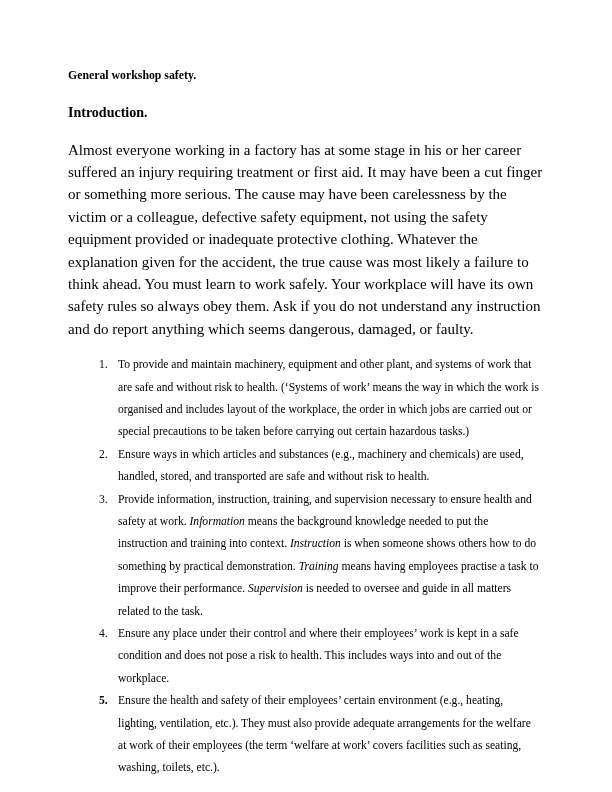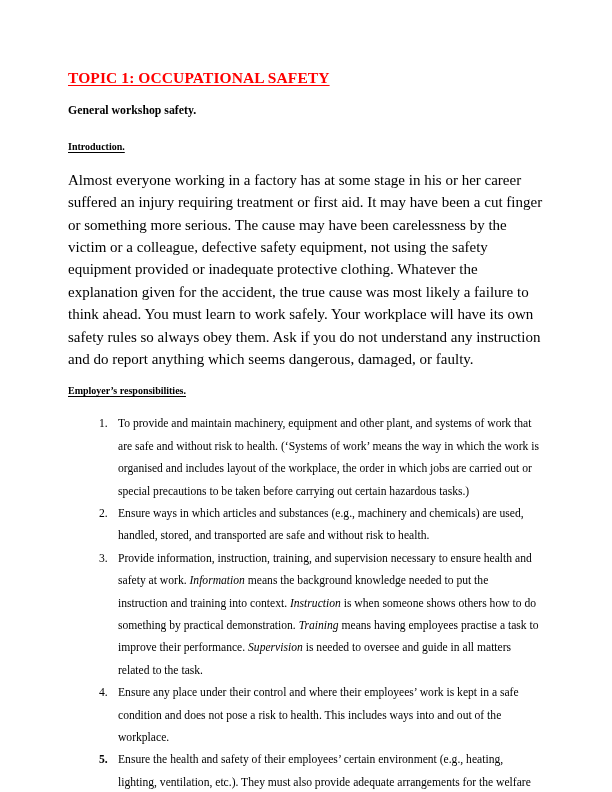--- a/index.html
+++ b/index.html
@@ -32,23 +32,22 @@
     margin: 0 0 16px 0;
     line-height: 1.25;
   }
   .subheading {
     font-size: 11.8px;
     font-weight: bold;
     margin: 0 0 21px 0;
     line-height: 1.3;
   }
   .section-heading {
-    font-size: 10px;
+    font-size: 14px;
     font-weight: bold;
-    text-decoration: underline;
     text-underline-offset: 2px;
     margin: 0 0 16px 0;
     line-height: 1.3;
   }
   .body-text {
     font-size: 15px;
     line-height: 22.4px;
     text-align: left;
     margin: 0 0 14px 0;
   }
@@ -84,29 +83,27 @@
   }
   .trailer {
     height: 54px;
   }
 </style>
 </head>
 <body>
 
 <div class="page">
 
-  <h1 class="doc-title">TOPIC 1: OCCUPATIONAL SAFETY</h1>
 
   <p class="subheading">General workshop safety.</p>
 
   <p class="section-heading">Introduction.</p>
 
   <p class="body-text">Almost everyone working in a factory has at some stage in his or her career suffered an injury requiring treatment or first aid. It may have been a cut finger or something more serious. The cause  may have been carelessness by the victim or a colleague, defective safety equipment, not using the safety equipment provided or inadequate protective clothing. Whatever the explanation given for the accident, the true cause was most likely a failure to think ahead. You must learn to work safely. Your workplace will have its own safety rules so always obey them. Ask if you do not understand any instruction and do report anything which seems dangerous, damaged, or faulty.</p>
 
-  <p class="section-heading">Employer’s responsibilities.</p>
 
   <ol class="resp-list" id="employer-list">
       <li><span>To provide and maintain machinery, equipment and other plant, and systems of work that are safe and without risk to health. (‘Systems of work’ means the way in which the work is organised and includes layout of the workplace, the order in which jobs are carried out or special precautions to be taken before carrying out certain hazardous tasks.)</span></li>
       <li><span>Ensure ways in which articles and substances (e.g., machinery and chemicals) are used, handled, stored, and transported are safe and without risk to health.</span></li>
       <li><span>Provide information, instruction, training, and supervision necessary to ensure health and safety at work. </span><span class="it">Information</span><span> means the background knowledge needed to put the instruction and training into context. </span><span class="it">Instruction</span><span> is when someone shows others how to do something by practical demonstration. </span><span class="it">Training</span><span> means having employees practise a task to improve their performance. </span><span class="it">Supervision</span><span> is needed to oversee and guide in all matters related to the task.</span></li>
       <li><span>Ensure any place under their control and where their employees’ work is kept in a safe condition and does not pose a risk to health. This includes ways into and out of the workplace.</span></li>
       <li class="bold-marker"><span>Ensure the health and safety of their employees’ certain environment (e.g., heating, lighting, ventilation, etc.). They must also provide adequate arrangements for the welfare at work of their employees (the term ‘welfare at work’ covers facilities such as seating, washing, toilets, etc.).</span></li>
     </ol>
 
   <div class="trailer"></div>

